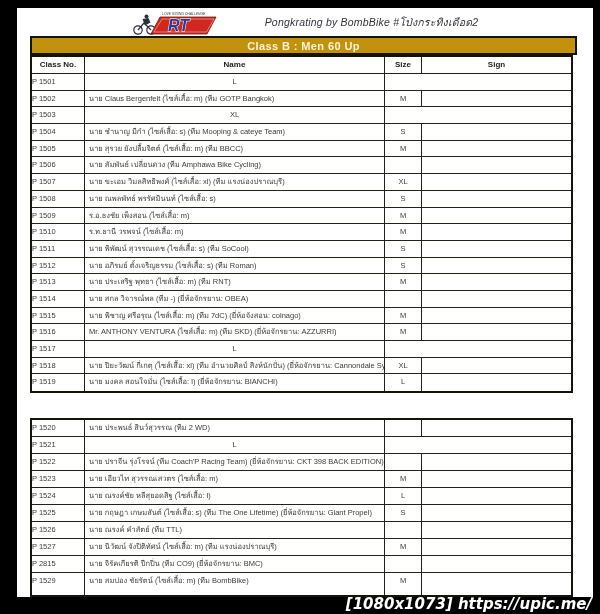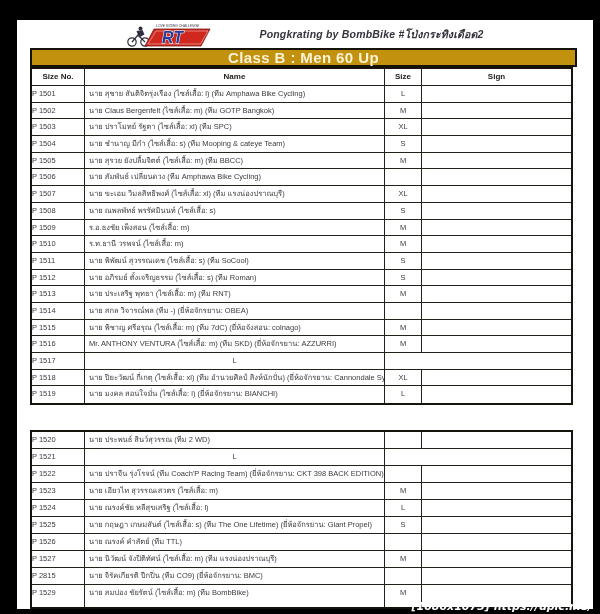--- a/index.html
+++ b/index.html
@@ -2,40 +2,40 @@
 <html><head>
 <meta charset="utf-8">
 <style>
   html,body{margin:0;padding:0}
   body{
     width:600px;height:614px;position:relative;overflow:hidden;
     background:#000;
     font-family:"Liberation Sans",sans-serif;
   }
   .page{
-    position:absolute;left:17px;top:20px;width:576px;height:589px;
+    position:absolute;left:17px;top:8px;width:576px;height:589px;
     background:#fff;
   }
   
   .doc-header{
     position:absolute;left:0;top:1px;width:100%;height:27px;
     display:flex;align-items:center;justify-content:center;gap:9px;
   }
   .doc-title{
-    font-style:italic;font-weight:bold;font-size:10.5px;color:#33333d;
+    font-style:italic;font-weight:normal;font-size:10.5px;color:#33333d;
     letter-spacing:.2px;white-space:nowrap;margin-left:36px;
   }
   
   .classbar{
     position:absolute;left:13px;top:28px;width:543px;height:15px;
     background:var(--gold,#C2910E);border:2px solid #15130c;
     display:flex;align-items:center;justify-content:center;
   }
   .classbar-label{
-    color:var(--gold-text,#FCF3D8);font-size:15px;font-weight:bold;letter-spacing:.4px;
+    color:var(--gold-text,#FCF3D8);font-size:11px;font-weight:bold;letter-spacing:.4px;
     white-space:nowrap;
   }
   
   .tbl{
     position:absolute;left:13px;width:543px;background:#fff;
     border:2px solid #15130c;box-sizing:border-box;
   }
   .tbl1{top:47px}
   .tbl2{top:410px}
   .trow{
@@ -55,21 +55,21 @@
   .c-name{padding-left:4px;text-align:left}
   .c-size{text-align:center}
   .thead .cell{font-size:8px;color:#22221e;text-align:center;font-weight:bold;line-height:16px;padding-left:0}
   .partial-row{
     display:grid;grid-template-columns:52px 1fr 37px 150px;height:5px;
   }
   .partial-row .pcell + .pcell{border-left:1px solid #23211a}
   
   .watermark{
     position:absolute;right:8px;bottom:1px;
-    color:#fff;font-style:italic;font-weight:bold;font-size:11px;
+    color:#fff;font-style:italic;font-weight:bold;font-size:15px;
     font-family:"DejaVu Sans",sans-serif;white-space:nowrap;
   }
 </style>
 </head>
 <body style="--gold: #C2910E; --gold-text: #FCF3D8;">
 
 <div class="page">
 
   <div class="doc-header">
     <span style="display:inline-block;line-height:0">
@@ -91,41 +91,39 @@
     </span>
     <span class="doc-title">Pongkrating by BombBike #โป่งกระทิงเดือด2</span>
   </div>
 
   <div class="classbar">
     <span class="classbar-label">Class B : Men 60 Up</span>
   </div>
 
   <div class="tbl tbl1">
     <div class="trow thead">
-      <div class="cell c-race">Size No.</div>
+      <div class="cell c-race">Class No.</div>
       <div class="cell c-namehead">Name</div>
       <div class="cell c-size">Size</div>
       <div class="cell c-sign">Sign</div>
     </div>
     <div>
         <div class="trow">
           <div class="cell c-race">P 1501</div>
-          <div class="cell c-name">นาย สุชาย สันติจิตรุ่งเรือง (ไซส์เสื้อ: l) (ทีม Amphawa Bike Cycling)</div>
           <div class="cell c-size">L</div>
           <div class="cell c-sign"></div>
         </div>
         <div class="trow">
           <div class="cell c-race">P 1502</div>
           <div class="cell c-name">นาย Claus Bergenfelt (ไซส์เสื้อ: m) (ทีม GOTP Bangkok)</div>
           <div class="cell c-size">M</div>
           <div class="cell c-sign"></div>
         </div>
         <div class="trow">
           <div class="cell c-race">P 1503</div>
-          <div class="cell c-name">นาย ปราโมทย์ รัฐตา (ไซส์เสื้อ: xl) (ทีม SPC)</div>
           <div class="cell c-size">XL</div>
           <div class="cell c-sign"></div>
         </div>
         <div class="trow">
           <div class="cell c-race">P 1504</div>
           <div class="cell c-name">นาย ชำนาญ มีกำ (ไซส์เสื้อ: s) (ทีม Mooping &amp; cateye Team)</div>
           <div class="cell c-size">S</div>
           <div class="cell c-sign"></div>
         </div>
         <div class="trow">
@@ -240,21 +238,21 @@
           <div class="cell c-sign"></div>
         </div>
         <div class="trow">
           <div class="cell c-race">P 1523</div>
           <div class="cell c-name">นาย เอียวไท สุวรรณเสวตร (ไซส์เสื้อ: m)</div>
           <div class="cell c-size">M</div>
           <div class="cell c-sign"></div>
         </div>
         <div class="trow">
           <div class="cell c-race">P 1524</div>
-          <div class="cell c-name">นาย ณรงค์ชัย หลีสุขเสริฐ (ไซส์เสื้อ: l)</div>
+          <div class="cell c-name">นาย ณรงค์ชัย หลีสุยอดสิฐ (ไซส์เสื้อ: l)</div>
           <div class="cell c-size">L</div>
           <div class="cell c-sign"></div>
         </div>
         <div class="trow">
           <div class="cell c-race">P 1525</div>
           <div class="cell c-name">นาย กฤษฎา เกษมสันต์ (ไซส์เสื้อ: s) (ทีม The One Lifetime) (ยี่ห้อจักรยาน: Giant Propel)</div>
           <div class="cell c-size">S</div>
           <div class="cell c-sign"></div>
         </div>
         <div class="trow">

